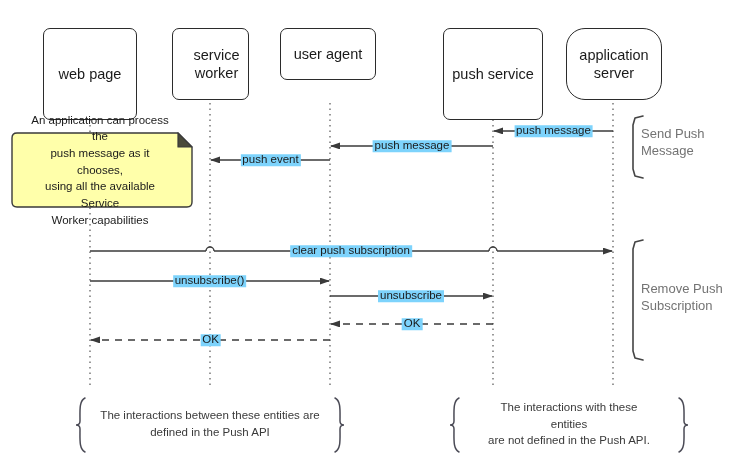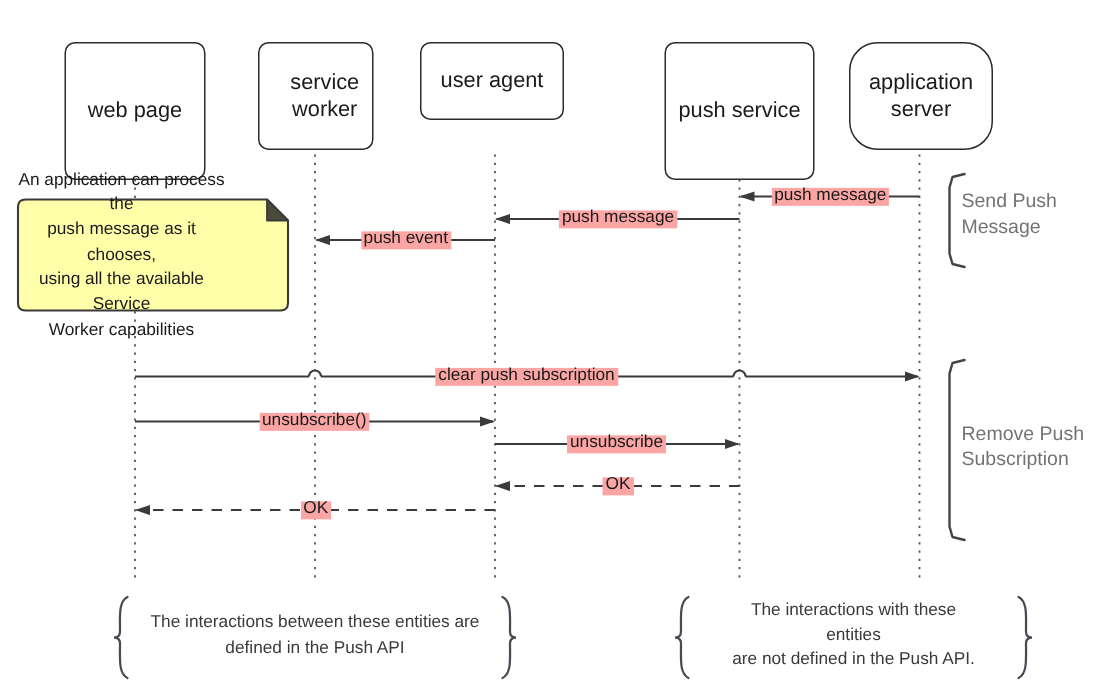--- a/index.html
+++ b/index.html
@@ -35,21 +35,21 @@
     justify-content: center;
     text-align: center;
     font-size: 14.5px;
     color: #1a1a1a;
     line-height: 1.25;
     white-space: pre-line;
   }
   .msg-label {
     position: absolute;
     transform: translate(-50%, -50%);
-    background: #fca5a5;
+    background: #7dd3fc;
     padding: 0 2px;
     font-size: 11.5px;
     color: #1a1a1a;
     white-space: nowrap;
     line-height: 1;
   }
   .group-label {
     position: absolute;
     font-size: 13px;
     color: #737373;
@@ -135,21 +135,21 @@
 
   <div id="participant-boxes">
       <div class="lifeline-box" style="left: 43px; top: 28px; width: 94px; height: 92px; border-color: rgb(43, 43, 43);"><span>web page</span></div>
       <div class="lifeline-box" style="left: 172px; top: 28px; width: 77px; height: 72px; border-color: rgb(43, 43, 43); padding-left: 12px;"><span>service
 worker</span></div>
       <div class="lifeline-box" style="left: 280px; top: 28px; width: 96px; height: 52px; border-color: rgb(43, 43, 43); justify-content: center;"><span>user agent</span></div>
       <div class="lifeline-box" style="left: 443px; top: 28px; width: 100px; height: 92px; border-color: rgb(43, 43, 43);"><span>push service</span></div>
       <div class="lifeline-box" style="left: 566px; top: 28px; width: 96px; height: 72px; border-color: rgb(43, 43, 43); border-radius: 19px;"><span>application
 server</span></div>
     </div>
-  <div id="note-box" style="left: 1px; top: 133px; width: 160px; height: 74px;">An application can process the
+  <div id="note-box" style="left: 20px; top: 133px; width: 160px; height: 74px;">An application can process the
 push message as it chooses,
 using all the available Service
 Worker capabilities</div>
   <div id="message-labels">
       <div class="msg-label" style="left: 553.5px; top: 131px;">push message</div>
       <div class="msg-label" style="left: 412px; top: 146px;">push message</div>
       <div class="msg-label" style="left: 270.5px; top: 160px;">push event</div>
       <div class="msg-label" style="left: 351px; top: 251px;">clear push subscription</div>
       <div class="msg-label" style="left: 209.5px; top: 281px;">unsubscribe()</div>
       <div class="msg-label" style="left: 411px; top: 296px;">unsubscribe</div>

